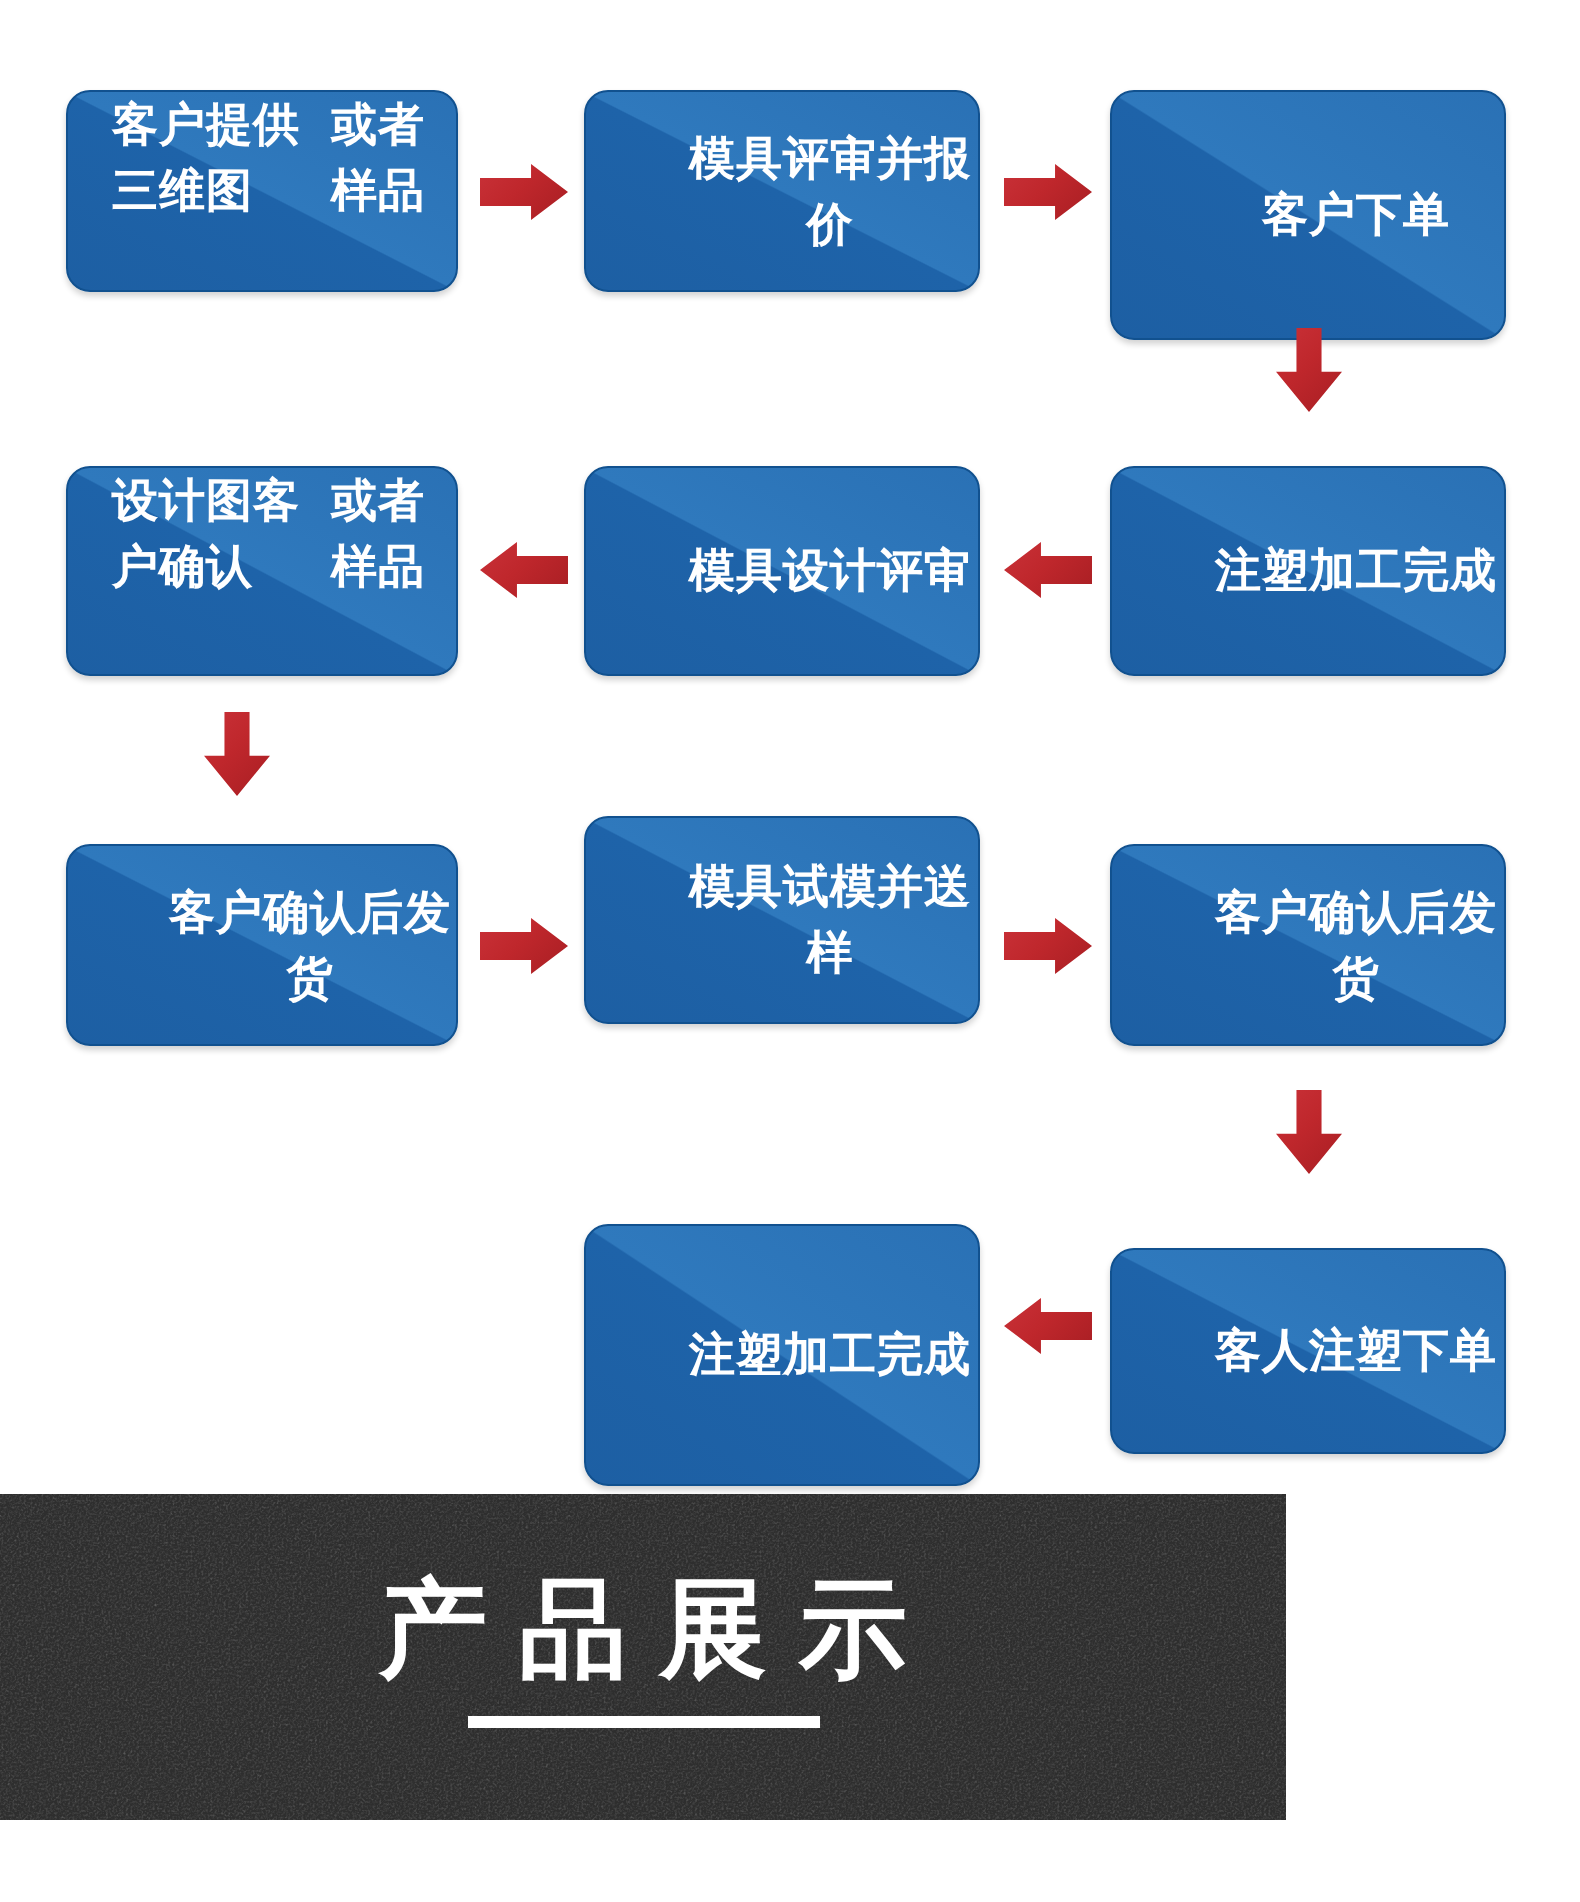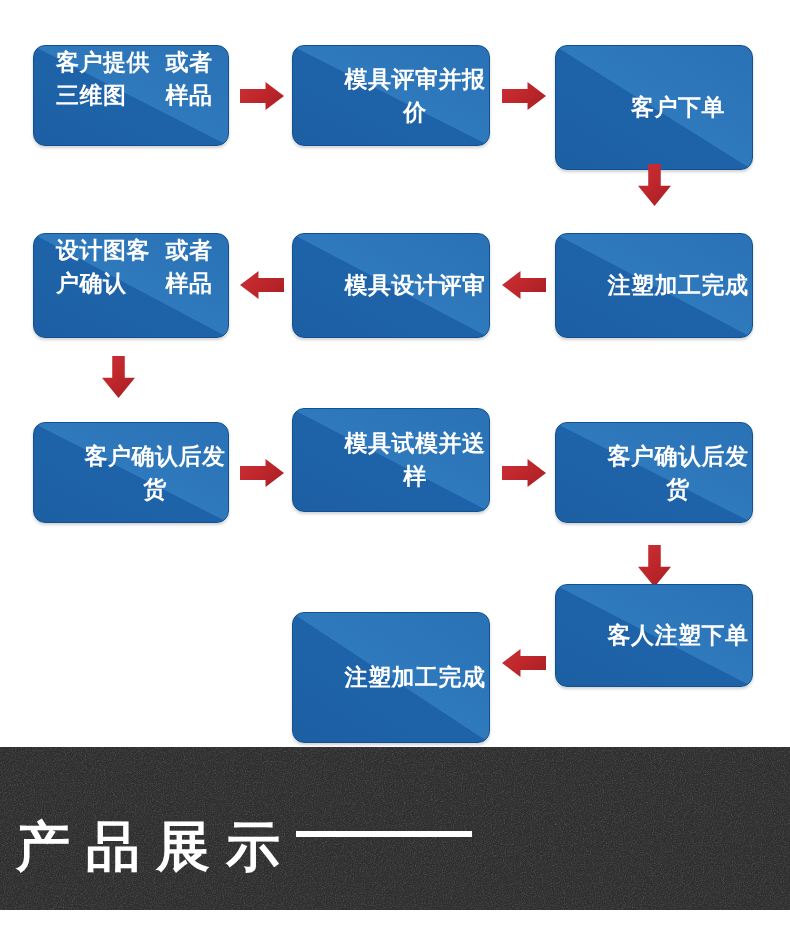--- a/index.html
+++ b/index.html
@@ -61,24 +61,24 @@
     width:44px;height:28px;
     clip-path:polygon(100% 25%,42% 25%,42% 0,0 50%,42% 100%,42% 75%,100% 75%);
   }
   .arrow-down{
     width:33px;height:42px;
     clip-path:polygon(31% 0,69% 0,69% 52%,100% 52%,50% 100%,0 52%,31% 52%);
   }
   .banner{
     position:absolute;
     left:0;top:747px;
-    width:790px;height:163px;
+    width:643px;height:163px;
     background:var(--banner-bg);
     display:flex;
-    flex-direction:row;
+    flex-direction:column;
     align-items:center;
     overflow:hidden;
   }
   .banner svg.noise{position:absolute;left:0;top:0;pointer-events:none;}
   .banner-title{
     position:relative;
     margin:36px 0 0 0;
     color:var(--banner-text);
     font-size:54px;
     font-weight:bold;
@@ -137,21 +137,21 @@
     <div class="arrow arrow-right" style="left:502px;top:459px"></div>
     <div class="box" style="left:555px;top:422px;width:198px;height:101px">
       <span>客户确认后发货</span>
     </div>
     <div class="arrow arrow-down" style="left:638px;top:545px"></div>
 
     <div class="box" style="left:292px;top:612px;width:198px;height:131px">
       <span>注塑加工完成</span>
     </div>
     <div class="arrow arrow-left" style="left:502px;top:649px"></div>
-    <div class="box" style="left:555px;top:584px;width:198px;height:103px">
+    <div class="box" style="left:555px;top:624px;width:198px;height:103px">
       <span>客人注塑下单</span>
     </div>
 
   </div>
 
   <div class="banner">
     <svg class="noise" width="790" height="163">
       <filter id="grain">
         <feTurbulence type="fractalNoise" baseFrequency="0.9" numOctaves="2" stitchTiles="stitch"></feTurbulence>
         <feColorMatrix type="matrix" values="0 0 0 0 1  0 0 0 0 1  0 0 0 0 1  0.6 0.6 0.6 0 -0.82"></feColorMatrix>

